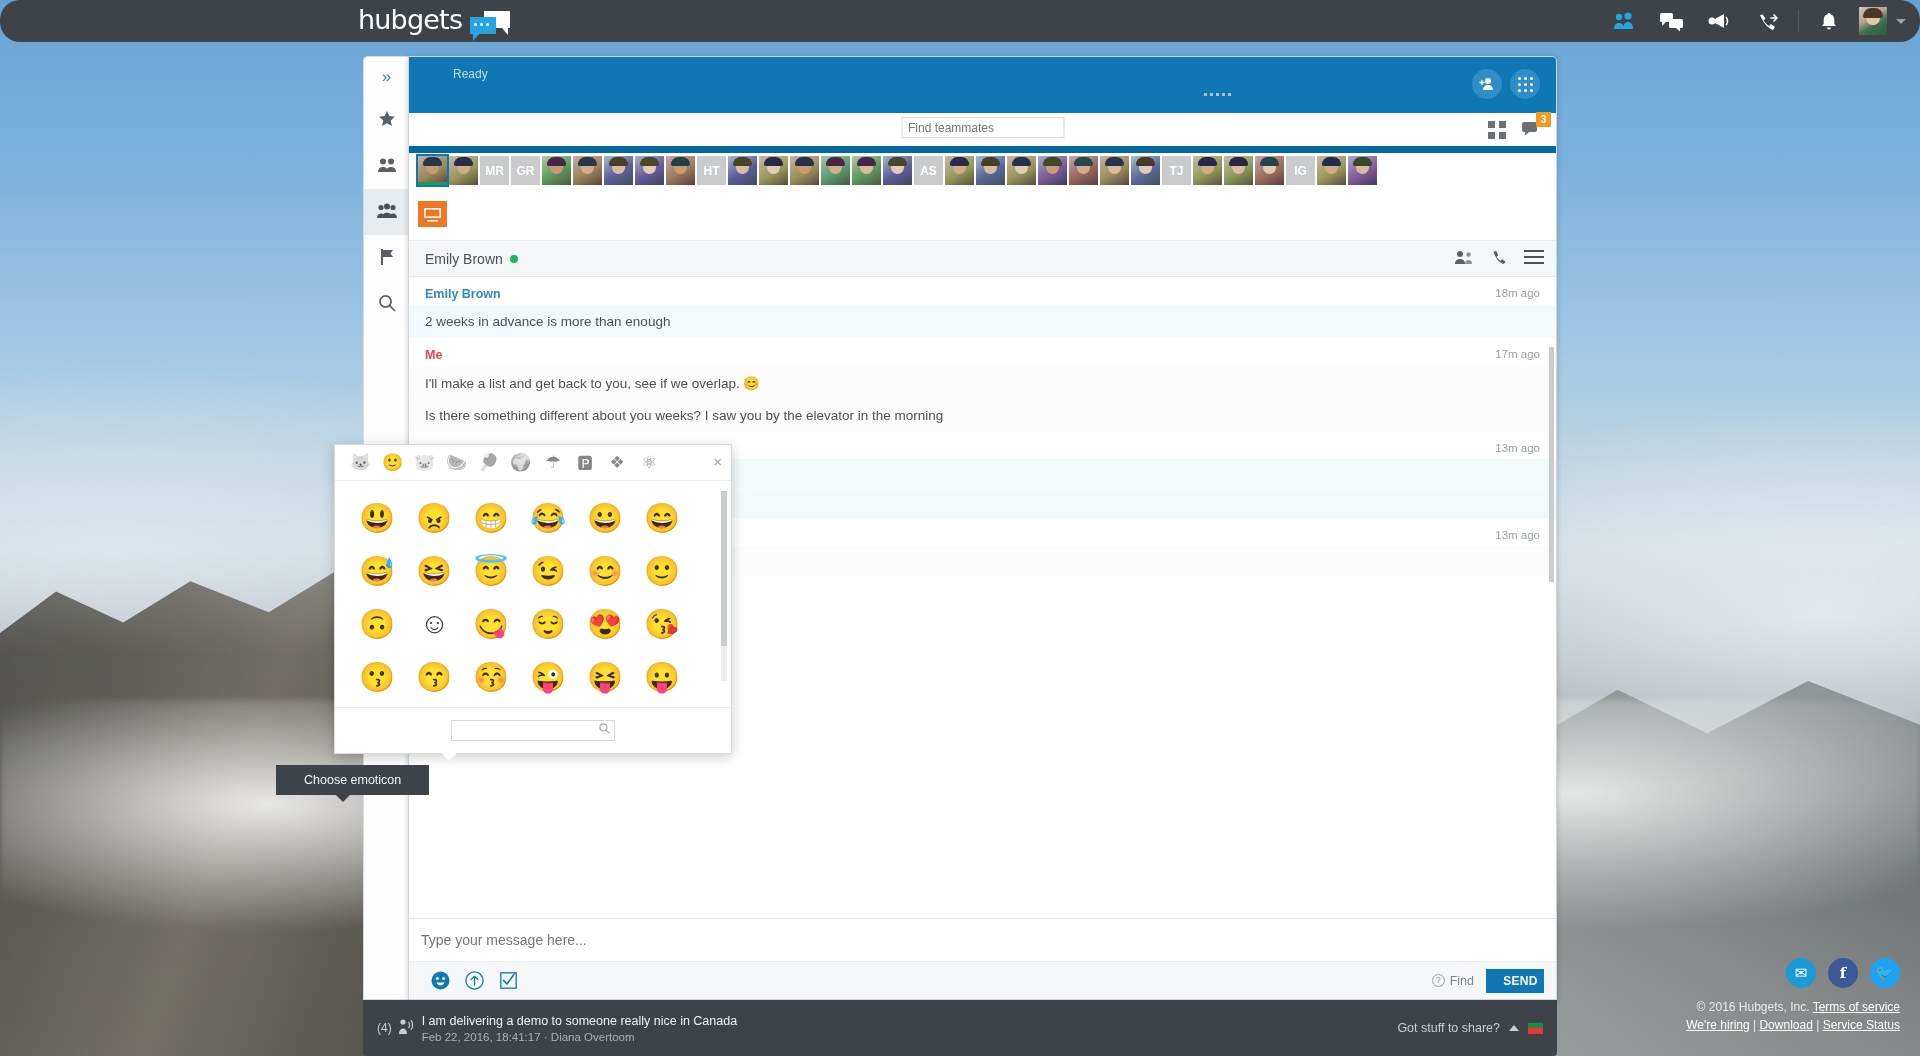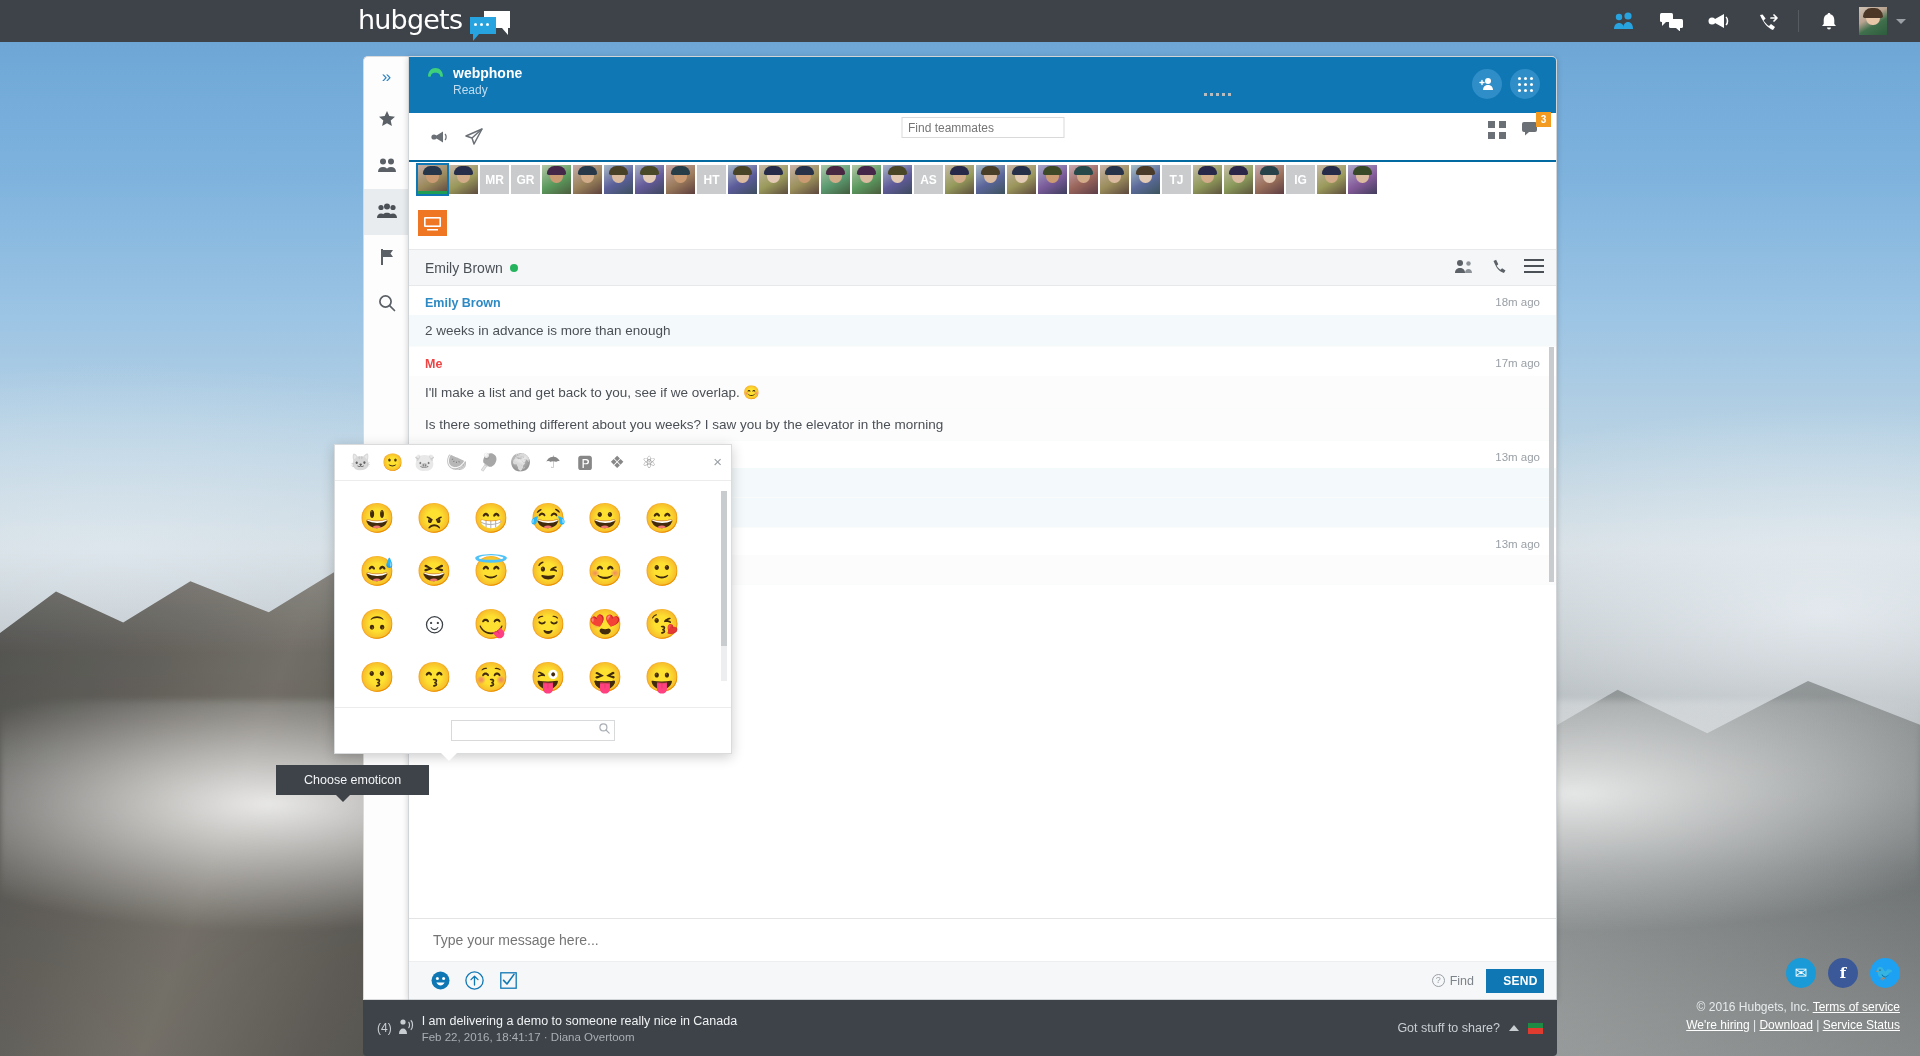--- a/index.html
+++ b/index.html
@@ -45,21 +45,21 @@
     background:
       radial-gradient(ellipse 30% 70% at 14% 40%, rgba(255,255,255,.85), rgba(255,255,255,0) 70%),
       radial-gradient(ellipse 26% 60% at 42% 60%, rgba(255,255,255,.65), rgba(255,255,255,0) 70%),
       radial-gradient(ellipse 34% 74% at 82% 36%, rgba(255,255,255,.8), rgba(255,255,255,0) 72%);
     filter: blur(3px);
   }
 
   
   #topbar {
     position: absolute; left: 0; top: 0; width: 1920px; height: 42px;
-    background: #3d4349; display: flex; align-items: center; z-index: 40;
+    background: #3d4349; display: flex; align-items: center; z-index: 40; border-radius: 20px;
   }
   #logo-wrap { position: absolute; left: 358px; top: 4px; display: flex; align-items: center; gap: 8px; }
   .logo-text { color: #fff; font-size: 27px; letter-spacing: -0.8px; font-weight: 400; font-family: "DejaVu Sans", sans-serif; }
   .logo-bubbles { position: relative; width: 40px; height: 24px; margin-top: 7px; }
   .bub-white { position: absolute; right: 0; top: 0; width: 26px; height: 17px; background: #fff; }
   .bub-white:after { content: ""; position: absolute; right: 2px; top: 17px; border-left: 6px solid transparent; border-top: 7px solid #fff; }
   .bub-blue { position: absolute; left: 0; top: 6px; width: 26px; height: 17px; background: #27a3e0; }
   .bub-blue:after { content: ""; position: absolute; left: 3px; top: 17px; border-right: 6px solid transparent; border-top: 7px solid #27a3e0; }
   .bub-dots { position: absolute; left: 4px; top: 12px; display: flex; gap: 3px; z-index: 2; }
   .bub-dots i { width: 3px; height: 3px; background: #fff; border-radius: 50%; display: block; }
@@ -101,21 +101,21 @@
   #wp-title { display: flex; align-items: center; gap: 9px; font-size: 14px; font-weight: 600; }
   #wp-status { margin-left: 26px; font-size: 12px; color: #bfdcef; margin-top: 2px; }
   .wp-btn { position: absolute; top: 12px; width: 30px; height: 30px; border-radius: 50%;
     background: #2f8ec7; display: flex; align-items: center; justify-content: center; cursor: pointer; }
   #wp-btn-add { right: 54px; }
   #wp-btn-dial { right: 16px; }
   .dialpad { display: grid; grid-template-columns: repeat(3, 3px); gap: 3px; }
   .dialpad i { width: 3px; height: 3px; background: #fff; border-radius: 50%; display: block; }
 
   
-  #ttoolbar { height: 49px; flex: none; display: flex; align-items: center; padding: 0 14px; position: relative; border-bottom: 2px solid #0369a1;}
+  #ttoolbar { height: 40px; flex: none; display: flex; align-items: center; padding: 0 14px; position: relative; border-bottom: 7px solid #0369a1; justify-content: center;}
   .tt-icon { width: 34px; height: 34px; display: flex; align-items: center; justify-content: center; cursor: pointer; color: #6a7076; }
   #find-teammates {
     position: absolute; left: 50%; transform: translateX(-50%); top: 4px;
     width: 163px; height: 21px; border: 1px solid #d7d9db; background: #fff;
     font-family: "Liberation Sans", sans-serif; font-size: 12px; color: #8d9298;
     padding: 0 6px; outline: none;
   }
   #tt-right { position: absolute; right: 12px; top: 0; height: 34px; display: flex; align-items: center; gap: 16px; }
   .grid4 { display: grid; grid-template-columns: repeat(2, 7px); gap: 4px; cursor: pointer; }
   .grid4 i { width: 7px; height: 7px; background: #6a7076; display: block; }
@@ -159,21 +159,21 @@
   .msg-time { font-size: 11.5px; color: #9aa0a6; }
   .bubble { padding: 8px 16px; font-size: 13.5px; color: #4b5056; border-bottom: 1px solid #fafbfb; }
   .bubble.them { background: #f4fafc; }
   .bubble.mine { background: #fcfcfc; }
   .bubble.blank { height: 30px; }
   #scrollthumb { position: absolute; right: 2px; top: 290px; width: 5px; height: 235px; background: #c9ccce; }
 
   
   #composer { flex: none; border-top: 1px solid #e2e4e6; background: #fff; }
   #msg-input {
-    width: 100%; height: 42px; border: none; outline: none; padding: 0 24px;
+    width: 100%; height: 42px; border: none; outline: none; padding: 0 12px;
     font-family: "Liberation Sans", sans-serif; font-size: 14px; color: #1d4ed8; background: transparent;
   }
   #composer-bar {
     height: 38px; background: #f6f7f8; border-top: 1px solid #eceef0;
     display: flex; align-items: center; padding: 0 14px; position: relative;
   }
   .comp-icon { width: 34px; height: 38px; display: flex; align-items: center; justify-content: center; cursor: pointer; }
   #comp-right { position: absolute; right: 12px; display: flex; align-items: center; gap: 12px; }
   #hints { display: flex; align-items: center; gap: 5px; color: #7d838a; font-size: 12.5px; cursor: pointer; }
   .qmark { width: 13px; height: 13px; border: 1px solid #9aa0a6; border-radius: 50%; font-size: 9px; line-height: 11px; text-align: center; color: #9aa0a6; }
@@ -341,28 +341,20 @@
       <span><svg width="18" height="18" viewBox="0 0 18 18">
             <circle cx="7.5" cy="7.5" r="5.6" stroke="#5a6066" stroke-width="1.7" fill="none"></circle>
             <path d="M11.6 11.6L16.5 16.5" stroke="#5a6066" stroke-width="1.7" stroke-linecap="round"></path>
           </svg></span>
     </div>
   </div>
 
   <div id="panel">
 
     <div id="webphone">
-      <div id="wp-title">
-        <span>
-          <svg width="17" height="11" viewBox="0 0 17 11">
-              <path d="M1 9.5C1 4.2 4.4 1 8.5 1S16 4.2 16 9.5c0 0-1.6.4-2.6 0-.4-.2-.3-1.3-.6-1.8C12 6.4 10.4 5.8 8.5 5.8S5 6.4 4.2 7.7c-.3.5-.2 1.6-.6 1.8-1 .4-2.6 0-2.6 0z" fill="#3fd07a"></path>
-            </svg>
-        </span>
-        <span>webphone</span>
-      </div>
       <div id="wp-status">Ready</div>
       <div class="wp-btn" id="wp-btn-add">
         <svg width="16" height="14" viewBox="0 0 16 14">
             <circle cx="9" cy="4" r="3" fill="#fff"></circle>
             <path d="M4 13c0-3.1 2.2-5 5-5s5 1.9 5 5z" fill="#fff"></path>
             <path d="M1 5.5h4M3 3.5v4" stroke="#fff" stroke-width="1.4" stroke-linecap="round"></path>
           </svg>
       </div>
       <div class="wp-btn" id="wp-btn-dial">
         <span class="dialpad">

